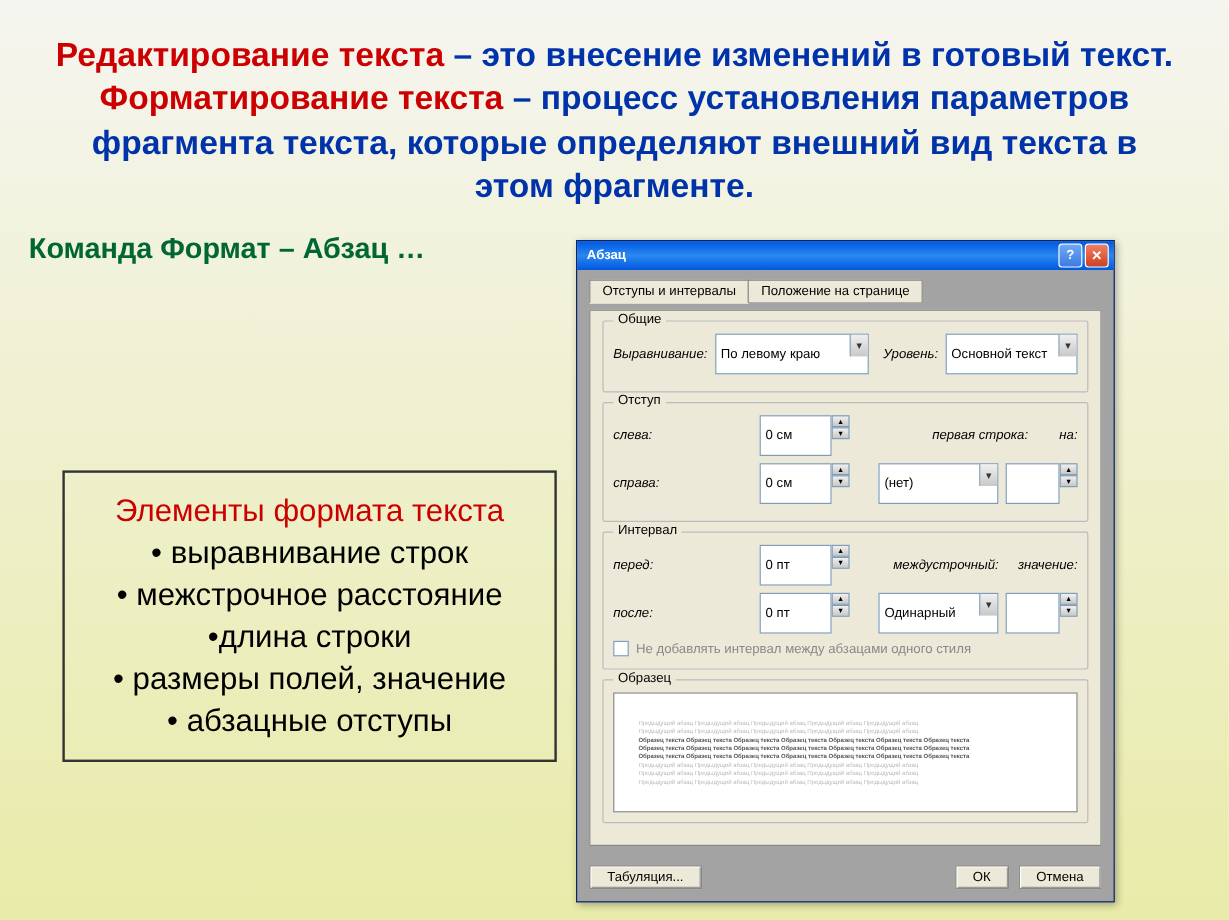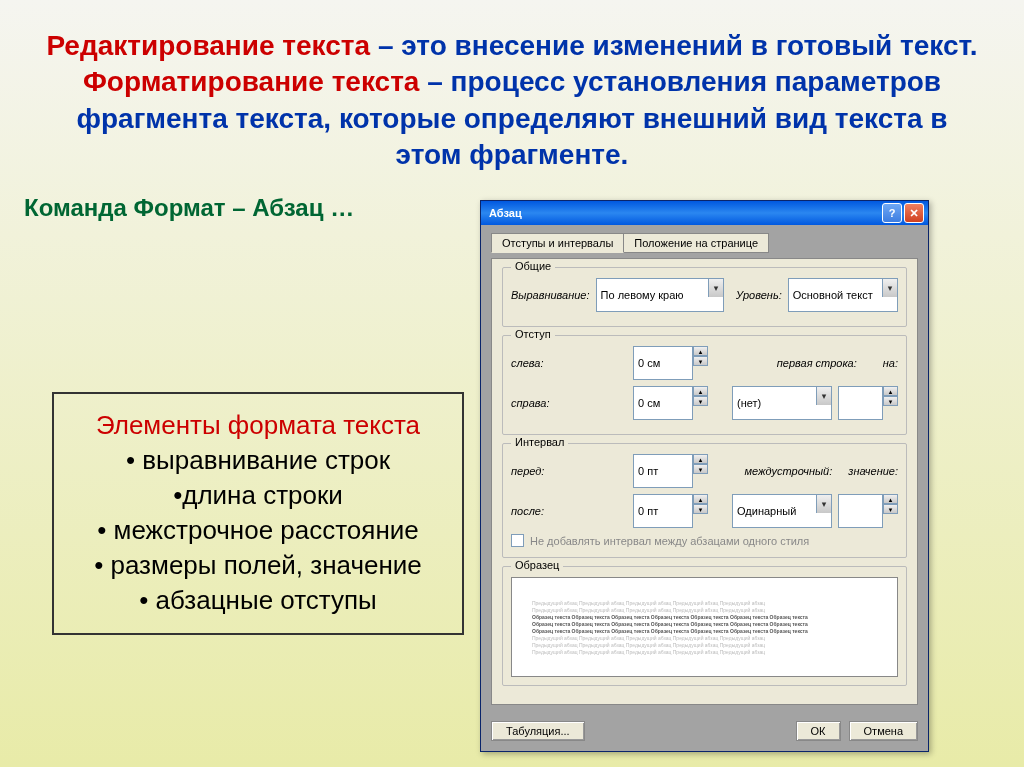--- a/index.html
+++ b/index.html
@@ -167,22 +167,22 @@
   </div>
 </div>
 
 <div class="command-line">
   <span class="green">Команда Формат – Абзац …</span>
 </div>
 
 <div class="elements-box">
   <div class="title">Элементы формата текста</div>
   <div class="item">• выравнивание строк</div>
+  <div class="item">• межстрочное расстояние</div>
   <div class="item">•длина строки</div>
-  <div class="item">• межстрочное расстояние</div>
   <div class="item">• размеры полей, значение</div>
   <div class="item">• абзацные отступы</div>
 </div>
 
 <div class="dialog">
   <div class="titlebar">
     <span>Абзац</span>
     <div class="titlebar-spacer"></div>
     <div class="titlebar-btn help-btn">?</div>
     <div class="titlebar-btn close-btn">✕</div>

